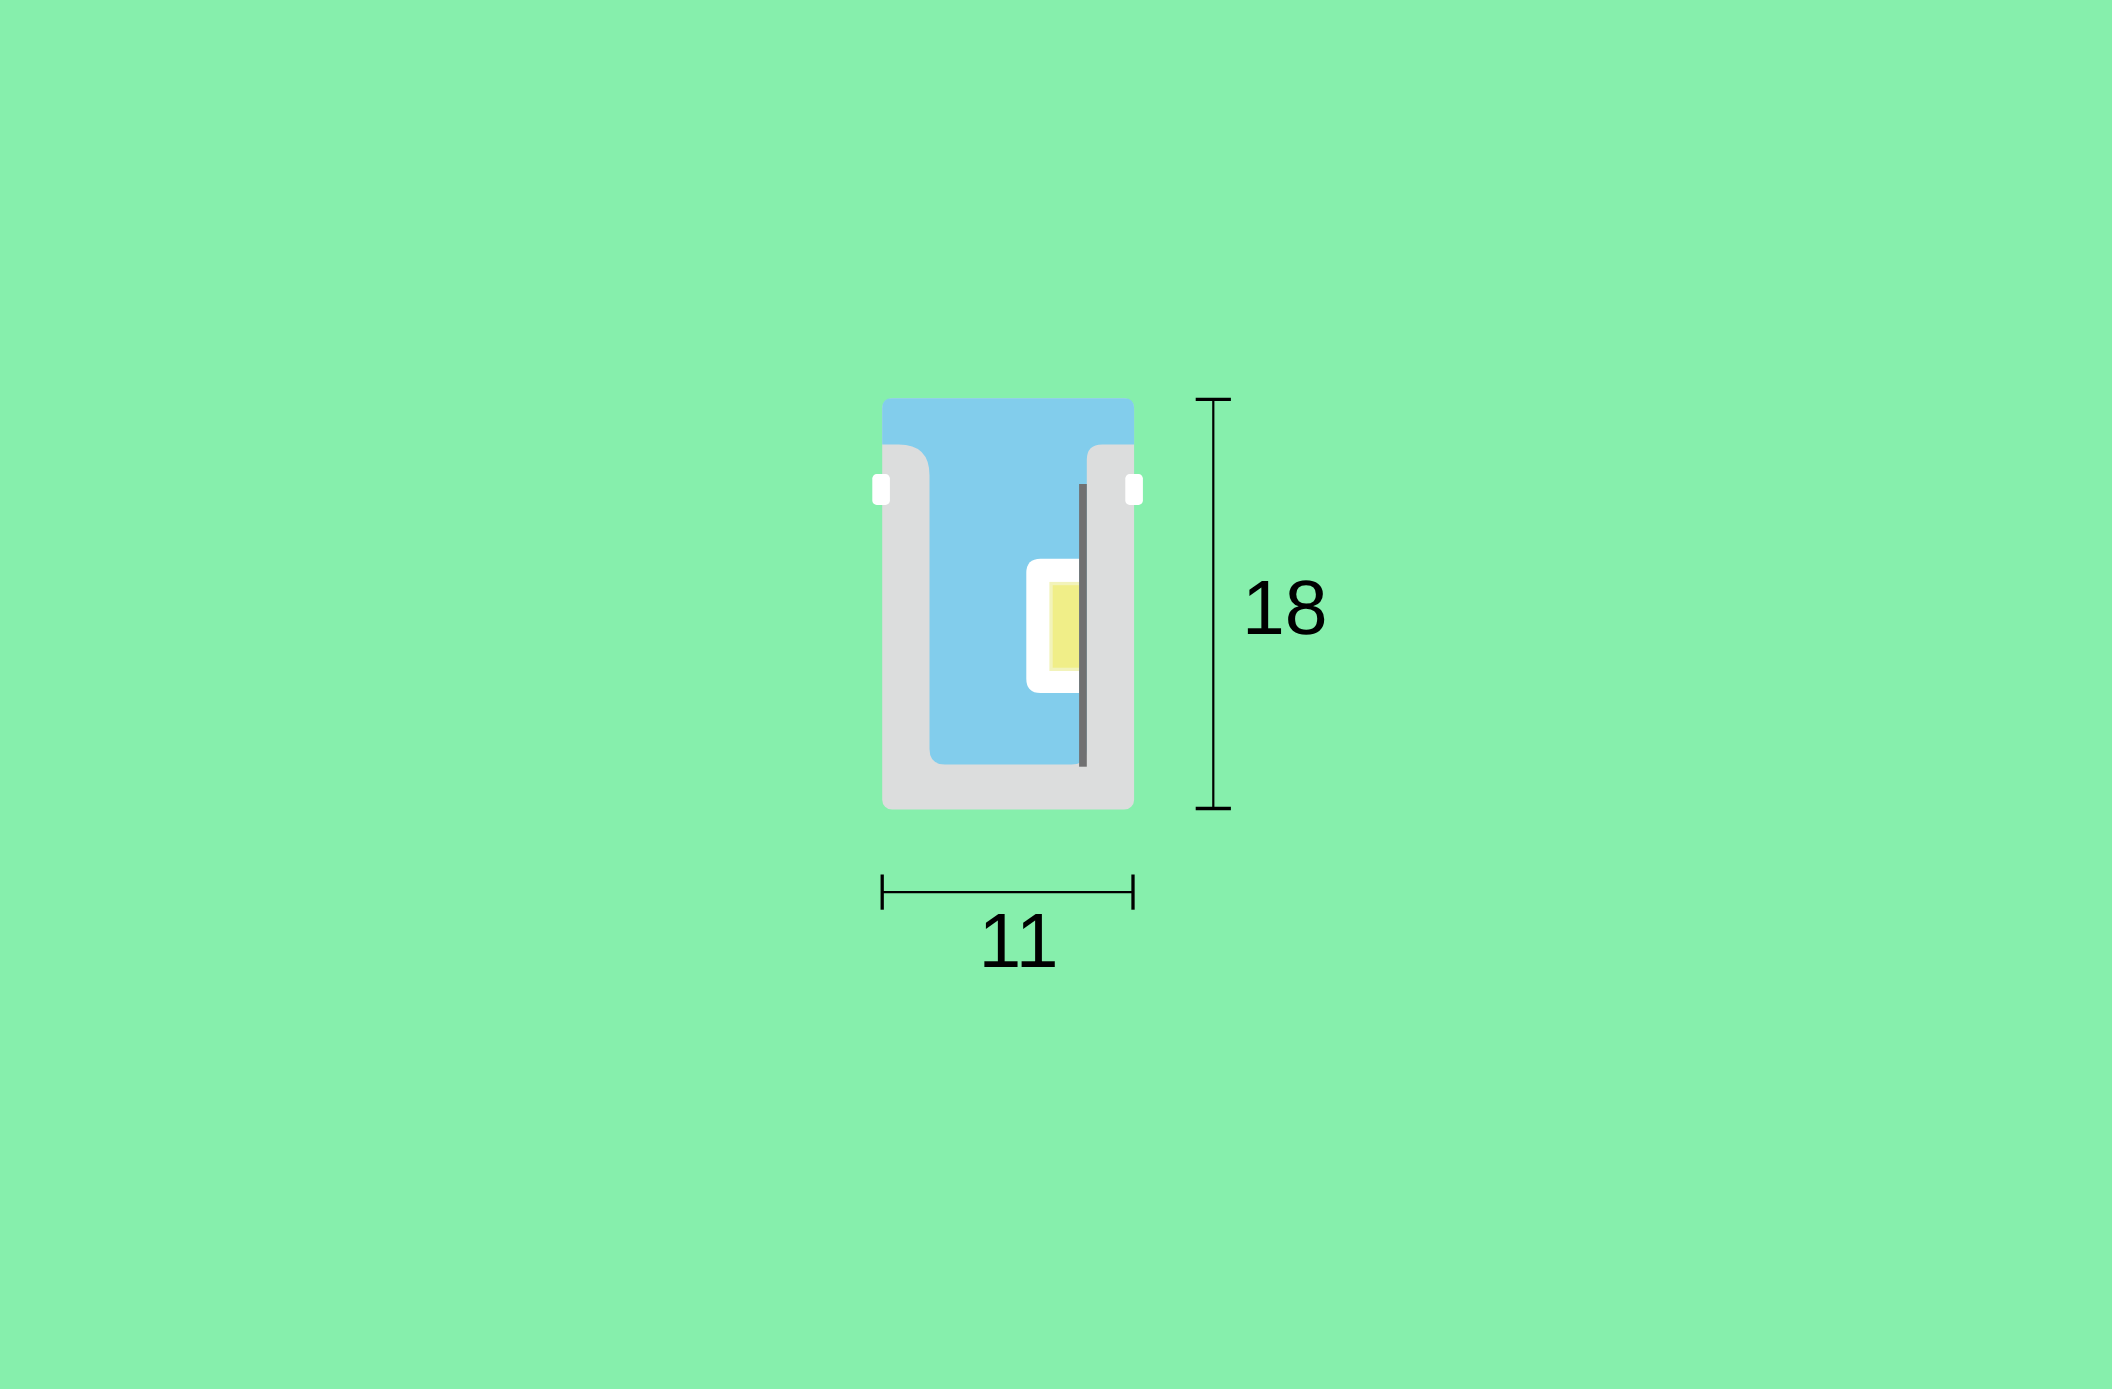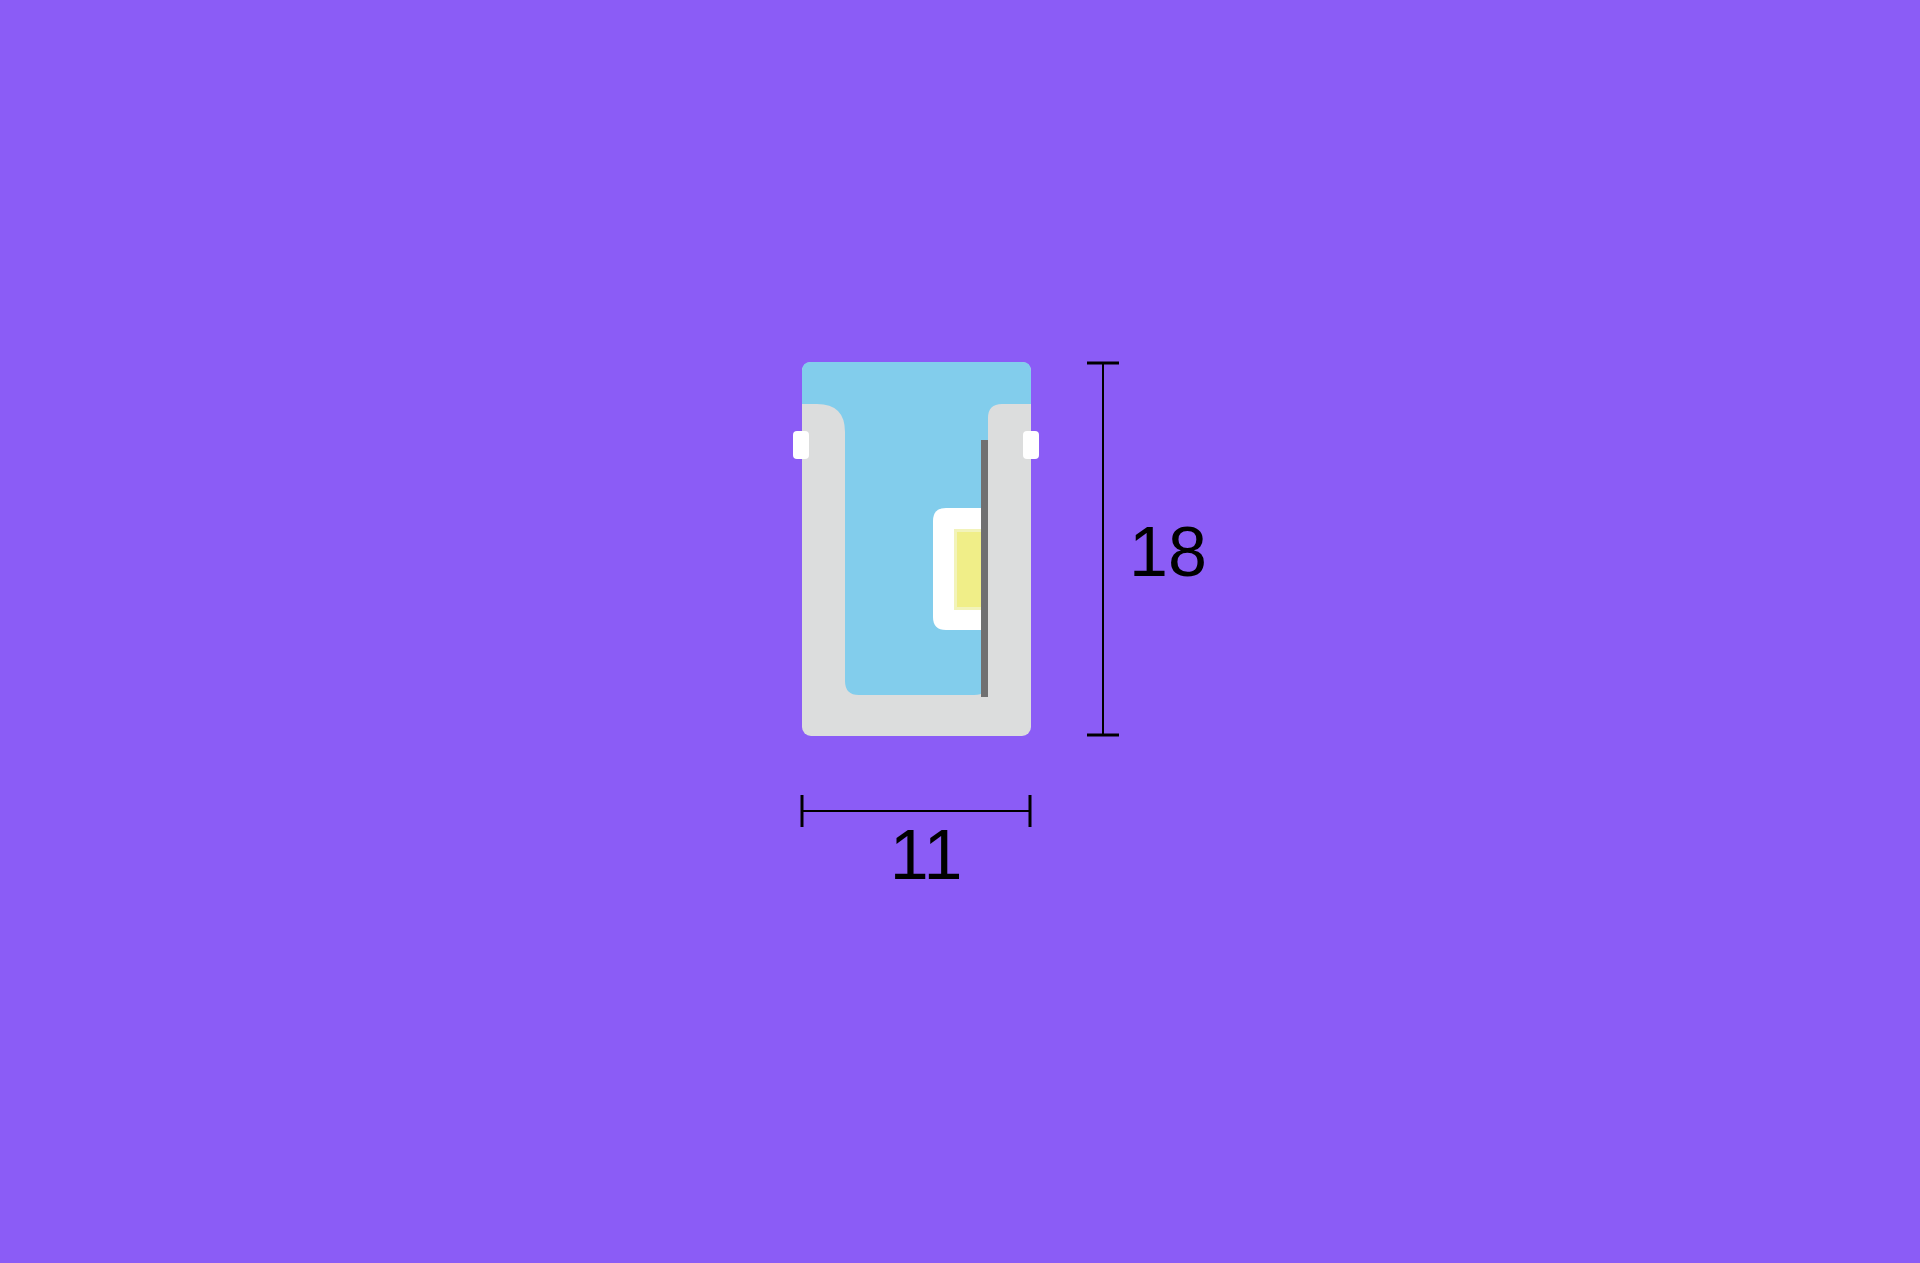--- a/index.html
+++ b/index.html
@@ -8,21 +8,21 @@
     background: #ffffff;
     width: 1920px;
     height: 1263px;
     overflow: hidden;
     font-family: "Liberation Sans", sans-serif;
   }
   .canvas-wrap {
     position: relative;
     width: 1920px;
     height: 1263px;
-    background: #8b5cf6;
+    background: #86efac;
   }
   svg {
     display: block;
   }
   text.dim-label {
     font-family: "Liberation Sans", sans-serif;
     font-size: 70px;
     font-weight: 400;
   }
 </style>

